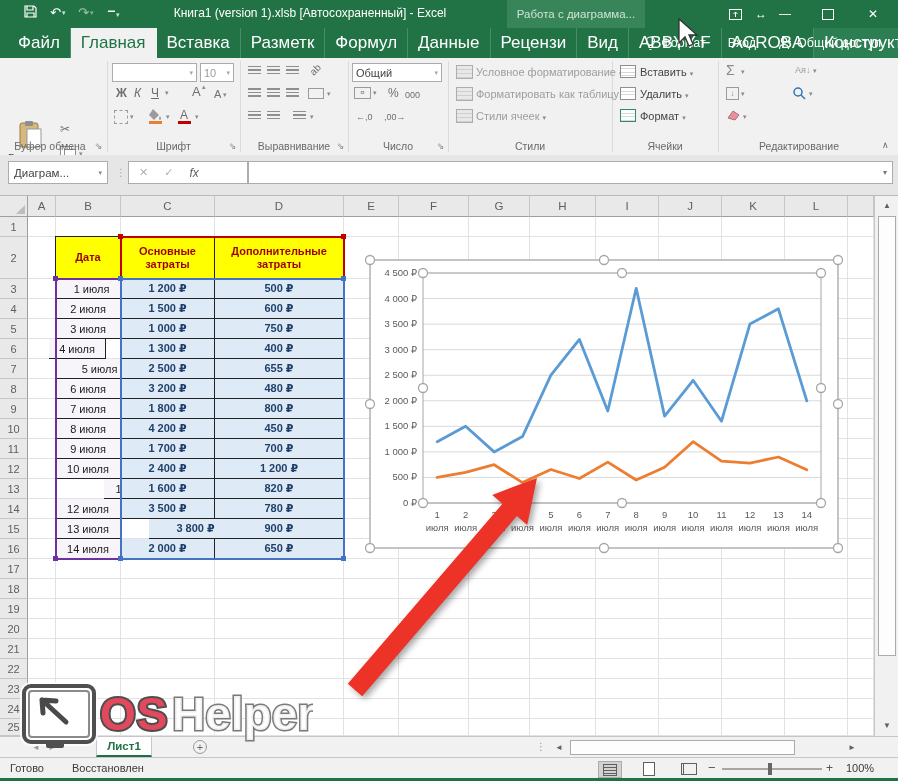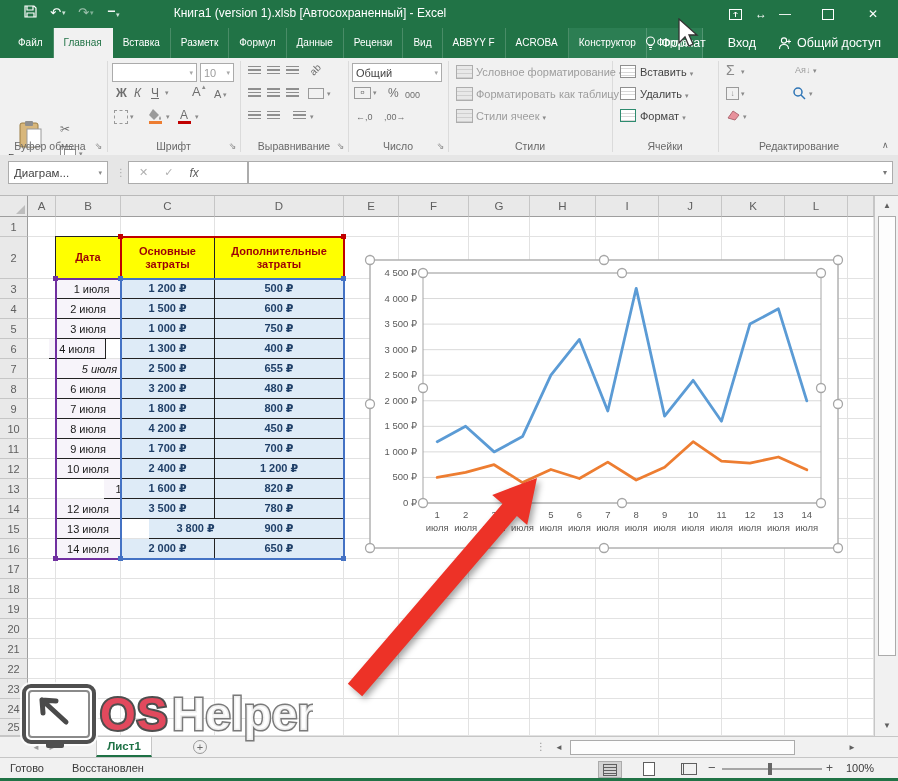--- a/index.html
+++ b/index.html
@@ -12,21 +12,21 @@
   #titlebar{position:absolute;left:0;top:0;width:898px;height:28px;background:#217346;color:#fff;}
   #tabrow{position:absolute;left:0;top:28px;width:898px;height:30px;background:#217346;}
   .qat{position:absolute;top:4px;color:#fff;font-size:13px;line-height:18px;}
   .qat .mini{font-size:7px;vertical-align:2px;color:#cfe3d8;margin-left:1px;}
   .dim{opacity:.55;}
   #title-text{position:absolute;left:150px;top:6px;width:320px;text-align:center;font-size:12px;color:#fff;white-space:nowrap;}
   #ctx-block{position:absolute;left:507px;top:0;width:138px;height:28px;background:#378558;
              color:#cde4d6;font-size:11.5px;display:flex;align-items:center;justify-content:center;white-space:nowrap;}
   .wbtn{position:absolute;top:0px;height:28px;width:30px;display:flex;align-items:center;justify-content:center;color:#fff;font-size:12px;}
   
-  .tab{display:inline-block;height:30px;line-height:30px;padding:0 10px;color:#fff;font-size:10px;
+  .tab{display:inline-block;height:30px;line-height:30px;padding:0 10px;color:#fff;font-size:17px;
        border-right:1px solid rgba(255,255,255,.18);cursor:default;white-space:nowrap;}
   .tab.active{background:#F1F1F1;color:#217346;}
   .tab.ctx{background:#2C7E53;}
   #tabs-left{position:absolute;left:8px;top:0;white-space:nowrap;}
   #tabs-right{position:absolute;right:6px;top:0;display:flex;align-items:center;height:30px;color:#fff;font-size:12.5px;}
   #tabs-right .item{display:flex;align-items:center;gap:5px;padding:0 11px;height:30px;}
   
   #ribbon{position:absolute;left:0;top:58px;width:898px;height:97px;background:#F1F1F1;border-bottom:1px solid #D0D0D0;font-size:11px;color:#555;}
   .grp-sep{position:absolute;top:3px;bottom:3px;width:1px;background:#DBDBDB;}
   .grp-label{position:absolute;bottom:3px;font-size:10.5px;color:#696969;text-align:center;white-space:nowrap;}
@@ -88,20 +88,21 @@
   <div id="titlebar">
     <span class="qat" style="left:24px;top:5px">
       <svg width="13" height="13" viewBox="0 0 13 13">
           <path d="M1,1 h9 l2,2 v9 h-11 z M3,1 v4 h6 v-4 M3,12 v-4 h7 v4" fill="none" stroke="#fff" stroke-width="1.2"></path>
         </svg>
     </span>
     <span class="qat" style="left:50px">↶<span class="mini">▾</span></span>
     <span class="qat dim" style="left:78px">↷<span class="mini">▾</span></span>
     <span class="qat" style="left:108px;top:6px;font-size:9px">▔<span class="mini">▾</span></span>
     <div id="title-text">Книга1 (version 1).xlsb [Автосохраненный] - Excel</div>
+    <div id="ctx-block">Работа с диаграмма...</div>
     <div class="wbtn" style="left:720px">
       <svg width="13" height="11" viewBox="0 0 13 11">
           <rect x="0.5" y="0.5" width="12" height="10" fill="none" stroke="#fff"></rect>
           <path d="M6.5,8 V3 M4.5,5 L6.5,3 L8.5,5" fill="none" stroke="#fff"></path>
         </svg>
     </div>
     <div class="wbtn" style="left:746px">↔</div>
     <div class="wbtn" style="left:770px">—</div>
     <div class="wbtn" style="left:813px">
       <div style="width:10px;height:9px;border:1px solid #fff"></div>
@@ -356,21 +357,21 @@
       <div class="tcell tnum" style="left: 215px; width: 129px; top: 279px; height: 20px;">500 ₽</div>
       <div class="tcell tdate" style="left: 56px; width: 65px; top: 299px; height: 20px;">2 июля</div>
       <div class="tcell tnum" style="left: 121px; width: 94px; top: 299px; height: 20px;">1 500 ₽</div>
       <div class="tcell tnum" style="left: 215px; width: 129px; top: 299px; height: 20px;">600 ₽</div>
       <div class="tcell tdate" style="left: 56px; width: 65px; top: 319px; height: 20px;">3 июля</div>
       <div class="tcell tnum" style="left: 121px; width: 94px; top: 319px; height: 20px;">1 000 ₽</div>
       <div class="tcell tnum" style="left: 215px; width: 129px; top: 319px; height: 20px;">750 ₽</div>
       <div class="tcell tdate" style="left: 49px; width: 57px; top: 339px; height: 20px;">4 июля</div>
       <div class="tcell tnum" style="left: 121px; width: 94px; top: 339px; height: 20px;">1 300 ₽</div>
       <div class="tcell tnum" style="left: 215px; width: 129px; top: 339px; height: 20px;">400 ₽</div>
-      <div class="tcell tdate" style="left: 56px; width: 88px; top: 359px; height: 20px; font-style: italic;">5 июля</div>
+      <div class="tcell tdate" style="left: 56px; width: 88px; top: 359px; height: 20px;">5 июля</div>
       <div class="tcell tnum" style="left: 121px; width: 94px; top: 359px; height: 20px;">2 500 ₽</div>
       <div class="tcell tnum" style="left: 215px; width: 129px; top: 359px; height: 20px;">655 ₽</div>
       <div class="tcell tdate" style="left: 56px; width: 65px; top: 379px; height: 20px;">6 июля</div>
       <div class="tcell tnum" style="left: 121px; width: 94px; top: 379px; height: 20px;">3 200 ₽</div>
       <div class="tcell tnum" style="left: 215px; width: 129px; top: 379px; height: 20px;">480 ₽</div>
       <div class="tcell tdate" style="left: 56px; width: 65px; top: 399px; height: 20px;">7 июля</div>
       <div class="tcell tnum" style="left: 121px; width: 94px; top: 399px; height: 20px;">1 800 ₽</div>
       <div class="tcell tnum" style="left: 215px; width: 129px; top: 399px; height: 20px;">800 ₽</div>
       <div class="tcell tdate" style="left: 56px; width: 65px; top: 419px; height: 20px;">8 июля</div>
       <div class="tcell tnum" style="left: 121px; width: 94px; top: 419px; height: 20px;">4 200 ₽</div>

